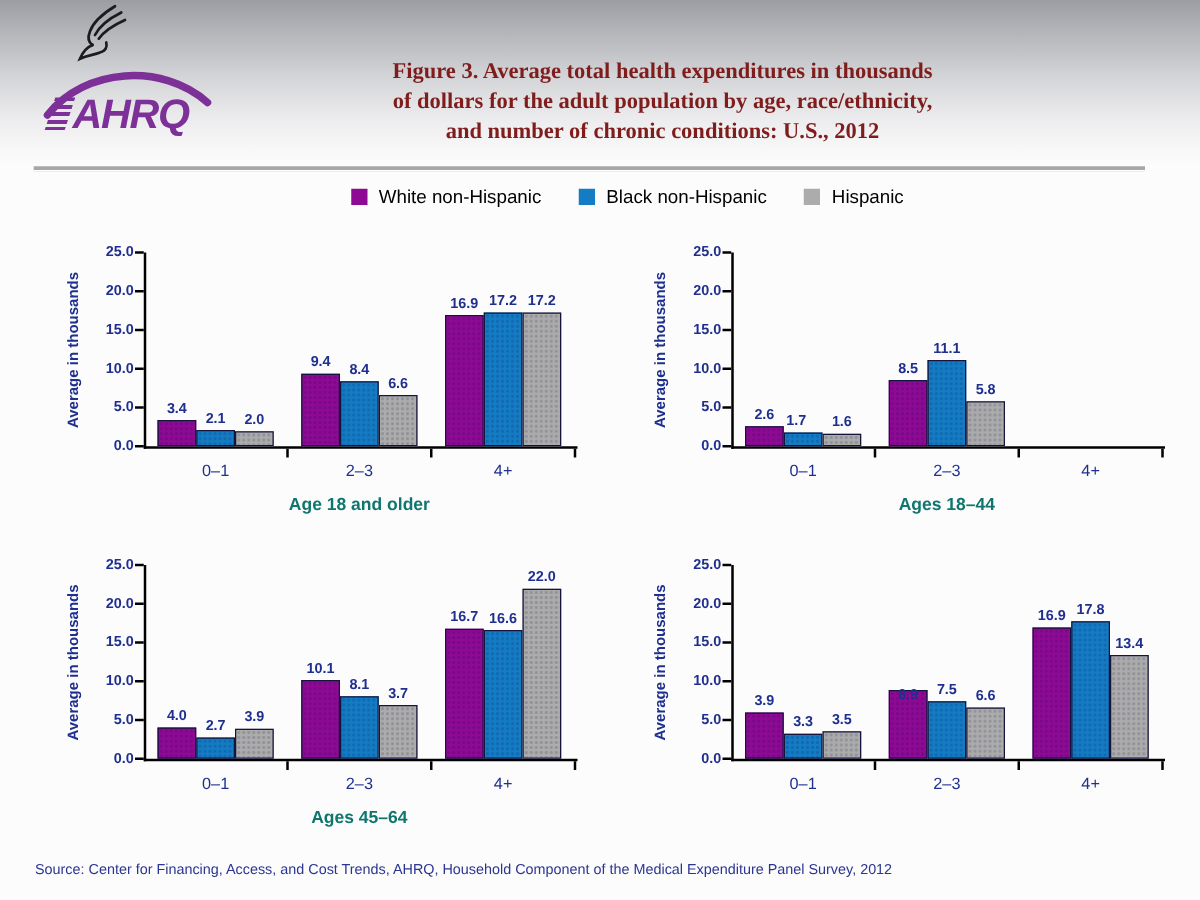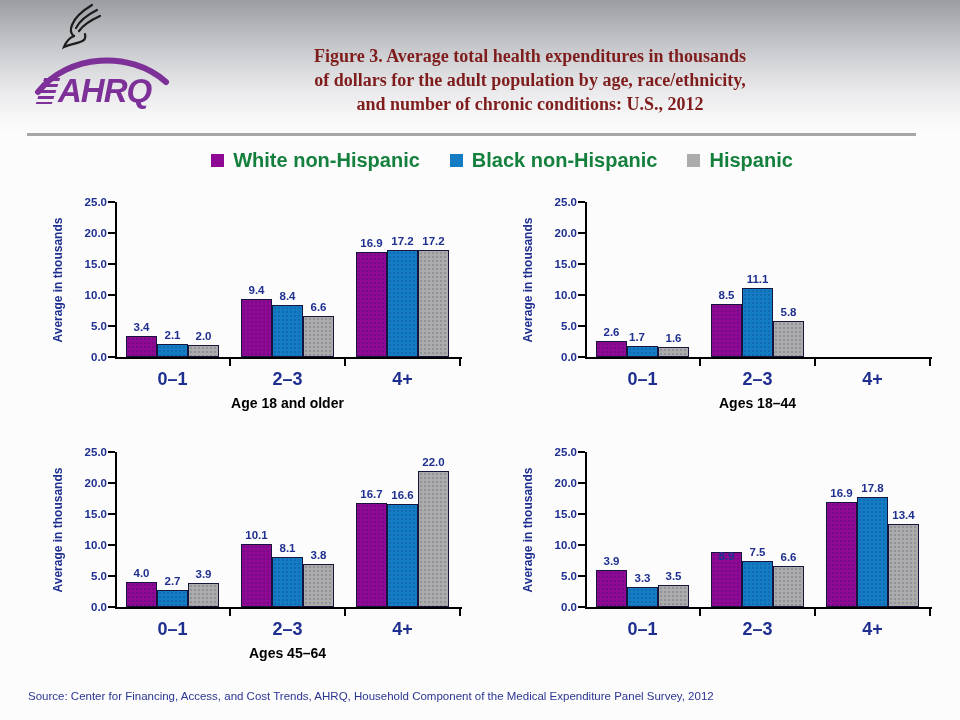--- a/index.html
+++ b/index.html
@@ -35,21 +35,21 @@
     font-size:18px;line-height:24px;font-family:Liberation Serif, serif;
   }
   
   .legend{
     position:absolute;top:149px;left:0;width:960px;
     display:flex;justify-content:center;gap:30px;
     transform:translateX(22px);
   }
   .legend-item{display:flex;align-items:center;gap:9px;}
   .legend-swatch{width:13px;height:13px;}
-  .legend-label{color:#15803d;font-weight:bold;font-size:20px;}
+  .legend-label{color:#000000;font-weight:normal;font-size:15px;}
   
   .panel{position:absolute;width:460px;height:252px;}
   .plot{
     position:absolute;left:85px;top:12px;width:345px;height:155px;
     border-left:2px solid #000;border-bottom:2px solid #000;
   }
   .ytick-label{
     position:absolute;width:58px;text-align:right;
     color:#1f2f8f;font-weight:bold;font-size:11.5px;line-height:14px;
   }
@@ -65,25 +65,25 @@
     border:1px solid #14143c;
     background-image:radial-gradient(rgba(8,8,60,0.16) 1px,transparent 1.5px);
     background-size:4px 4px;
   }
   .bar-label{
     position:absolute;width:44px;text-align:center;
     color:#1f2f8f;font-weight:bold;font-size:11.5px;line-height:14px;
   }
   .xcat{
     position:absolute;top:179px;width:115px;text-align:center;
-    color:#1f2f8f;font-weight:bold;font-size:18px;
+    color:#1f2f8f;font-weight:normal;font-size:13px;
   }
   .ctitle{
     position:absolute;top:205px;left:85px;width:345px;text-align:center;
-    color:#000000;font-weight:bold;font-size:14px;
+    color:#0f766e;font-weight:bold;font-size:14px;
   }
   
   .source-line{
     position:absolute;left:28px;top:690px;width:920px;
     color:#2b3593;font-size:11.5px;
   }
 </style>
 </head>
 <body>
 
@@ -231,21 +231,21 @@
         <div class="bar-label" style="left: 319.5px; top: 47.46px;">16.7</div>
         <div class="bar" style="left: 127px; top: 150.26px; height: 16.74px; background-color: rgb(20, 124, 196);"></div>
         <div class="bar-label" style="left: 120.5px; top: 134.26px;">2.7</div>
         <div class="bar" style="left: 242px; top: 116.78px; height: 50.22px; background-color: rgb(20, 124, 196);"></div>
         <div class="bar-label" style="left: 235.5px; top: 100.78px;">8.1</div>
         <div class="bar" style="left: 357px; top: 64.08px; height: 102.92px; background-color: rgb(20, 124, 196);"></div>
         <div class="bar-label" style="left: 350.5px; top: 48.08px;">16.6</div>
         <div class="bar" style="left: 158px; top: 142.82px; height: 24.18px; background-color: rgb(172, 172, 172);"></div>
         <div class="bar-label" style="left: 151.5px; top: 126.82px;">3.9</div>
         <div class="bar" style="left: 273px; top: 123.6px; height: 43.4px; background-color: rgb(172, 172, 172);"></div>
-        <div class="bar-label" style="left: 266.5px; top: 107.6px;">3.8</div>
+        <div class="bar-label" style="left: 266.5px; top: 107.6px;">3.7</div>
         <div class="bar" style="left: 388px; top: 30.6px; height: 136.4px; background-color: rgb(172, 172, 172);"></div>
         <div class="bar-label" style="left: 381.5px; top: 14.6px;">22.0</div>
         <div class="xcat" style="left: 85px;">0–1</div>
         <div class="xcat" style="left: 200px;">2–3</div>
         <div class="xcat" style="left: 315px;">4+</div>
         <div class="ctitle">Ages 45–64</div>
       </div>
       <div class="panel" style="left: 500px; top: 440px;">
         <div class="ylab">Average in thousands</div>
         <div class="plot"></div>

